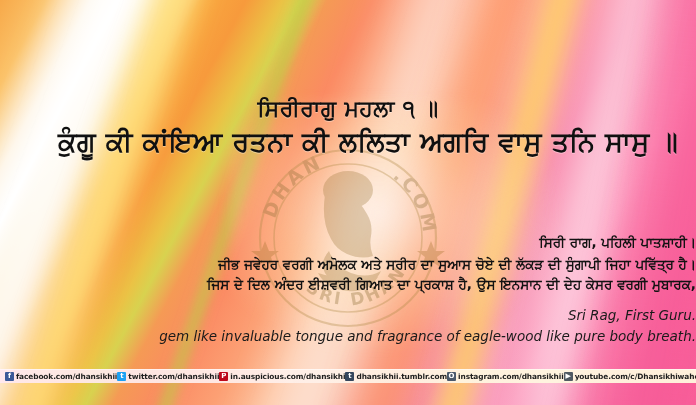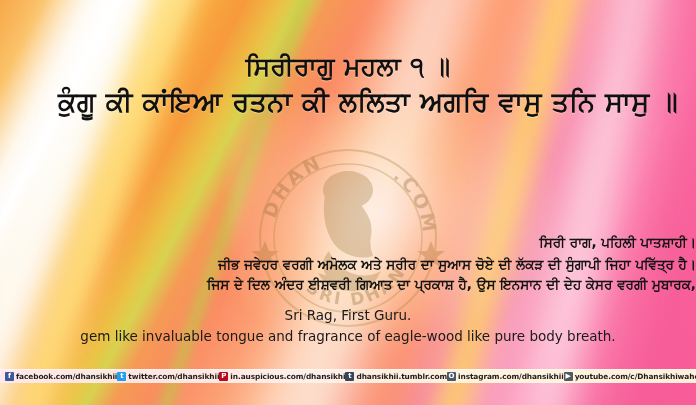--- a/index.html
+++ b/index.html
@@ -92,31 +92,31 @@
 
   
   #gurbani-block{
     position:absolute;left:0;right:0;top:52px;text-align:center;
     color:#101010;
   }
   .gurbani-line{
     font-weight:bold;line-height:1.18;letter-spacing:0.4px;
     text-shadow:0 1px 0 rgba(255,255,255,0.35);
   }
-  #gurbani-line-1{font-size:25px;margin-bottom:4px;}
+  #gurbani-line-1{font-size:22px;margin-bottom:4px;margin-top:44px;}
   #gurbani-line-2{font-size:27px;margin-left:40px;}
 
   #punjabi-block{
     position:absolute;left:0;right:0;top:232px;text-align:center;color:#121212;
   }
   .punjabi-line{font-size:13.5px;font-weight:bold;line-height:1.52;text-align:right;}
   #punjabi-heading{margin-bottom:1px;}
 
   #english-block{
-    position:absolute;left:0;right:0;top:306px;text-align:center;color:#1a1a1a;
+    position:absolute;left:0;right:0;top:306px;text-align:right;color:#1a1a1a;font-style:italic;
   }
   .english-line{font-size:13.5px;line-height:1.45;}
   #english-heading{margin-bottom:1px;}
 
   
   #social-bar{
     position:absolute;left:0;right:0;bottom:22px;height:14px;
     background:linear-gradient(to right,
        rgba(255,232,240,0.92) 0%,
        rgba(255,240,235,0.92) 40%,

